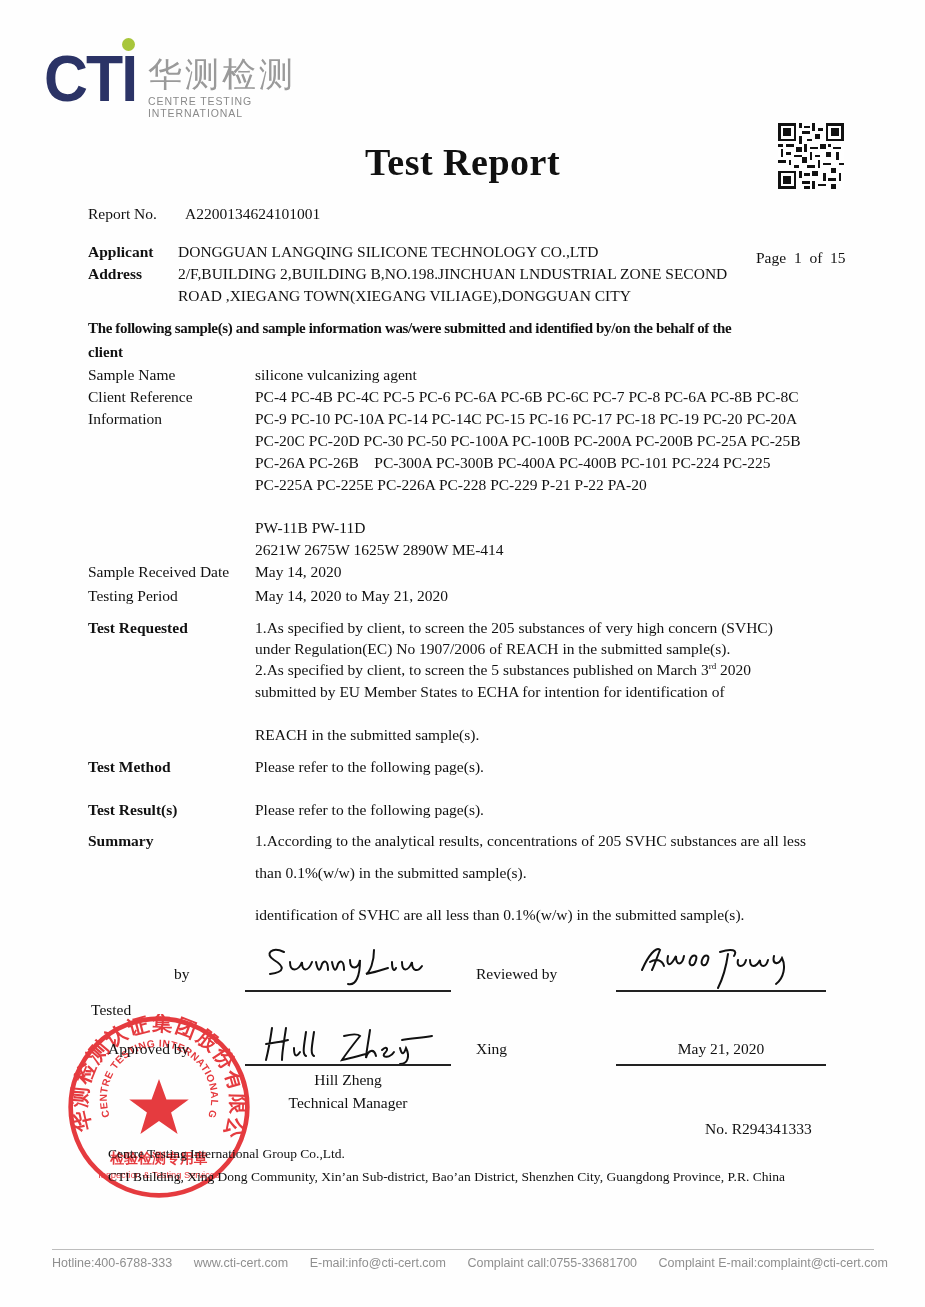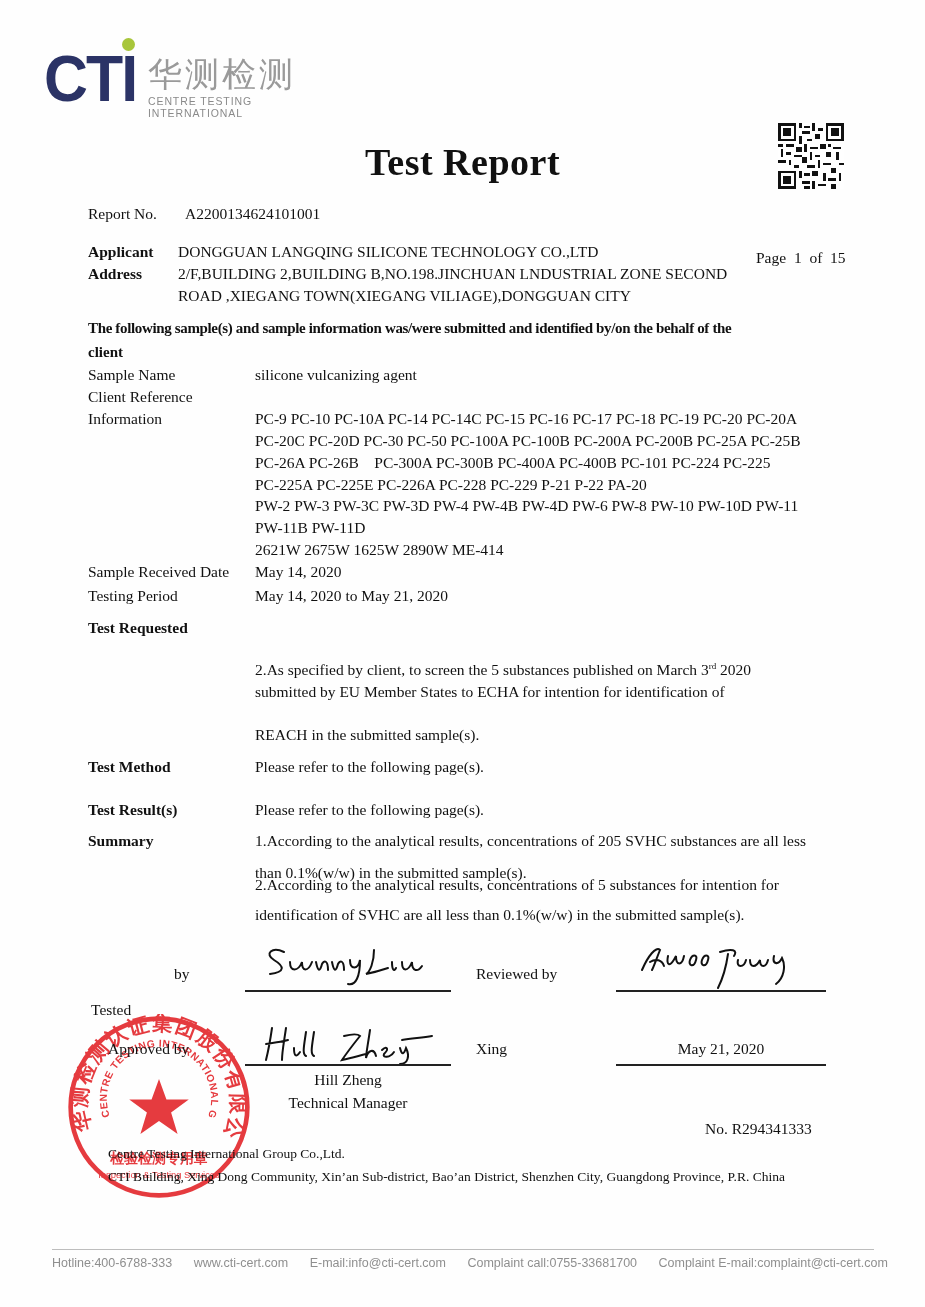--- a/index.html
+++ b/index.html
@@ -130,48 +130,49 @@
 
   <div class="txt b" style="left:88px; top:317px; font-size:15px; letter-spacing:-0.35px;">The following sample(s) and sample information was/were submitted and identified by/on the behalf of the</div>
   <div class="txt b" style="left:88px; top:341px; font-size:15px;">client</div>
 
   <div class="row-label" style="top:364px;">Sample Name</div>
   <div class="row-val" style="top:364px;">silicone vulcanizing agent</div>
 
   <div class="row-label" style="top:386px;">Client Reference</div>
   <div class="row-label" style="top:408px;">Information</div>
 
+  <div class="row-val" style="top:386px;">PC-4 PC-4B PC-4C PC-5 PC-6 PC-6A PC-6B PC-6C PC-7 PC-8 PC-6A PC-8B PC-8C</div>
   <div class="row-val" style="top:408px;">PC-9 PC-10 PC-10A PC-14 PC-14C PC-15 PC-16 PC-17 PC-18 PC-19 PC-20 PC-20A</div>
   <div class="row-val" style="top:430px;">PC-20C PC-20D PC-30 PC-50 PC-100A PC-100B PC-200A PC-200B PC-25A PC-25B</div>
   <div class="row-val" style="top:452px; white-space:pre;">PC-26A PC-26B    PC-300A PC-300B PC-400A PC-400B PC-101 PC-224 PC-225</div>
   <div class="row-val" style="top:474px;">PC-225A PC-225E PC-226A PC-228 PC-229 P-21 P-22 PA-20</div>
-  <div class="row-val" style="top:495px;">PW-2 PW-3 PW-3C PW-3D PW-4 PW-4B PW-4D PW-6 PW-8 PW-10 PW-10D PW-11</div>
   <div class="row-val" style="top:517px;">PW-11B PW-11D</div>
   <div class="row-val" style="top:539px;">2621W 2675W 1625W 2890W ME-414</div>
 
   <div class="row-label" style="top:561px;">Sample Received Date</div>
   <div class="row-val" style="top:561px;">May 14, 2020</div>
   <div class="row-label" style="top:585px;">Testing Period</div>
   <div class="row-val" style="top:585px;">May 14, 2020 to May 21, 2020</div>
 
   <div class="row-label b" style="top:617px;">Test Requested</div>
+  <div class="row-val" style="top:617px;">1.As specified by client, to screen the 205 substances of very high concern (SVHC)</div>
+  <div class="row-val" style="top:638px;">under Regulation(EC) No 1907/2006 of REACH in the submitted sample(s).</div>
   <div class="row-val" style="top:659px;"><span>2.As specified by client, to screen the 5 substances published on March 3</span><sup>rd</sup><span> 2020</span></div>
   <div class="row-val" style="top:681px;">submitted by EU Member States to ECHA for intention for identification of</div>
   <div class="row-val" style="top:724px;">REACH in the submitted sample(s).</div>
 
   <div class="row-label b" style="top:756px;">Test Method</div>
   <div class="row-val" style="top:756px;">Please refer to the following page(s).</div>
 
   <div class="row-label b" style="top:799px;">Test Result(s)</div>
   <div class="row-val" style="top:799px;">Please refer to the following page(s).</div>
 
   <div class="row-label b" style="top:830px;">Summary</div>
   <div class="row-val" style="top:830px;">1.According to the analytical results, concentrations of 205 SVHC substances are all less</div>
   <div class="row-val" style="top:852px;margin-top:10px;">than 0.1%(w/w) in the submitted sample(s).</div>
-  <div class="row-val" style="top:874px;">2.According to the analytical results, concentrations of 5 substances for intention for</div>
   <div class="row-val" style="top:896px;margin-top:8px;">identification of SVHC are all less than 0.1%(w/w) in the submitted sample(s).</div>
 
   <div class="txt" style="left:91px; top:963px;margin-top:36px;">Tested</div>
   <div class="txt" style="left:174px; top:963px;">by</div>
   <svg class="sig" style="left:262px; top:942px;" width="172" height="46" viewBox="0 0 172 46">
     <path d="M22 10 C10 4 2 12 12 18 C22 24 24 30 8 32 M28 20 C28 30 36 30 40 20 C40 30 46 30 50 20 M54 20 C56 30 58 30 60 22 C62 18 66 18 66 28 M70 20 C72 30 74 30 76 22 C78 18 82 18 82 28 M88 18 C88 28 96 28 98 18 C98 34 94 44 86 42 M112 8 C112 20 108 30 104 32 C114 30 120 28 126 26 M130 20 C130 28 132 30 134 26 M140 20 C140 30 146 30 150 20 C150 30 156 30 160 24" stroke="#111" stroke-width="2" fill="none" stroke-linecap="round"></path>
   </svg>
   <div class="sig-line" style="left:245px; top:990px; width:206px;"></div>
 
   <div class="txt" style="left:476px; top:963px;">Reviewed by</div>

